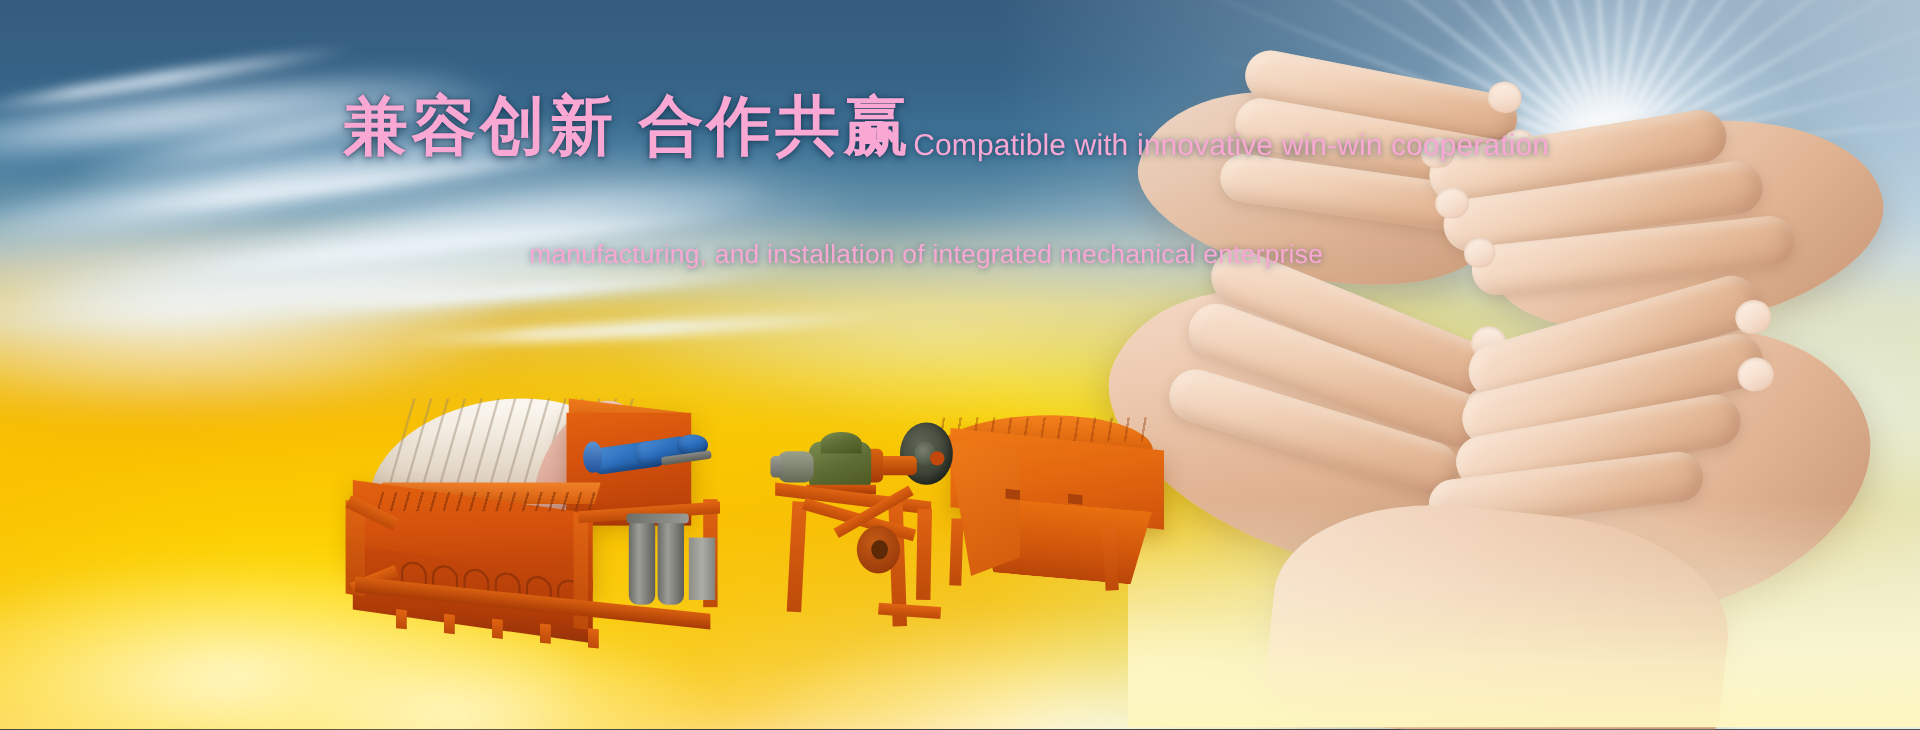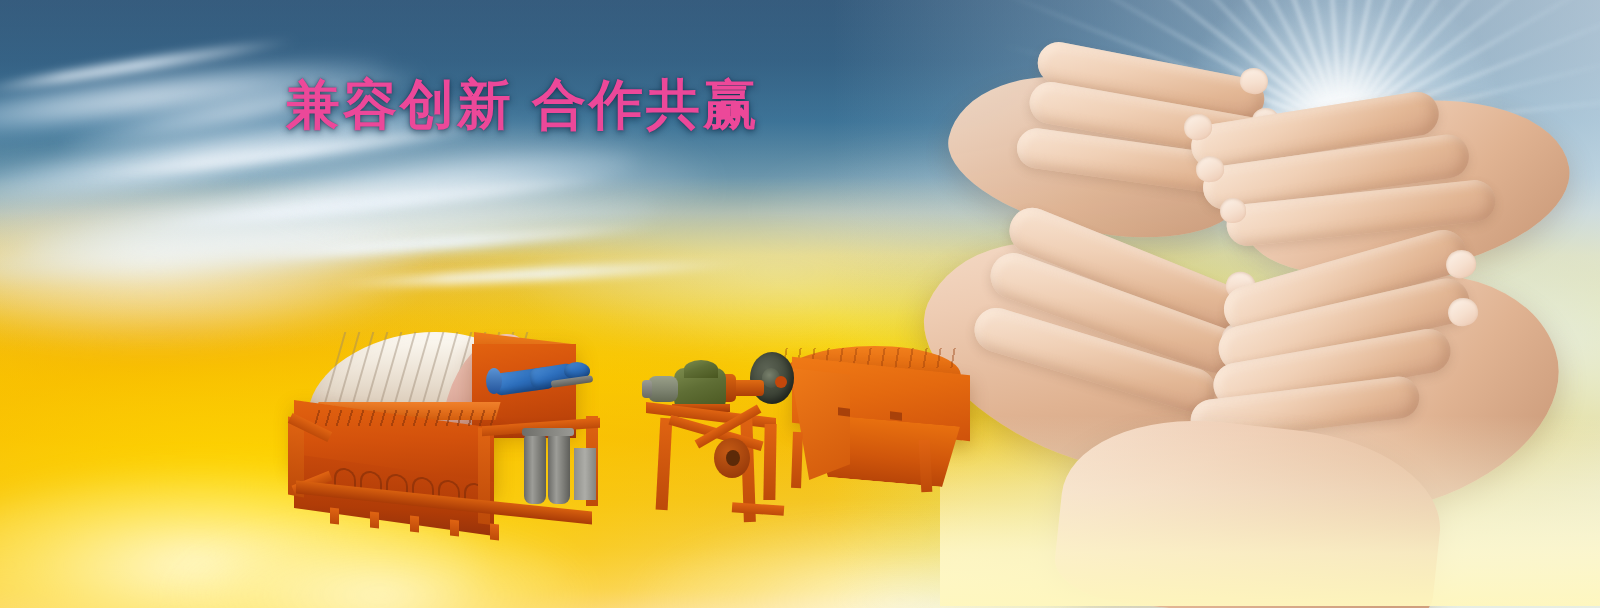--- a/index.html
+++ b/index.html
@@ -243,21 +243,21 @@
   .motor-green{
     background:linear-gradient(160deg,#7d8c4e 0%,#5f6e35 45%,#49561f 100%);
     border-radius:10px;
   }
   .motor-body{
     background:linear-gradient(to bottom,#9aa089 0%,#7d8370 55%,#636955 100%);
     border-radius:8px;
   }
 
   
-  .txt{position:absolute;white-space:nowrap;color:#ec4899;}
+  .txt{position:absolute;white-space:nowrap;color:#f9a8d4;}
 
   .headline-cn{
     left:286px; top:69px;
     font-size:54px;
     font-weight:700;
     letter-spacing:3px;
     text-shadow:0 2px 7px rgba(5,30,55,.62),0 0 2px rgba(10,40,70,.5);
   }
   .headline-en{
     left:761px; top:107px;
@@ -497,16 +497,18 @@
     <div class="mpart beam" style="left:288px;top:108px;width:11px;height:52px;transform:rotate(-3deg);"></div>
     <div class="mpart beam" style="left:100px;top:172px;width:52px;height:10px;transform:rotate(4deg);"></div>
 
     <div class="mpart" style="left:82px;top:106px;width:36px;height:40px;border-radius:50%;
          background:radial-gradient(circle at 40% 35%,#c45a14,#8d3207);"></div>
     <div class="mpart" style="left:94px;top:118px;width:14px;height:16px;border-radius:50%;background:#5d2a08;"></div>
   </div>
 
   <div class="txt headline-cn">兼容创新  合作共赢</div>
 
-
-
+  <div class="txt headline-en">Compatible with innovative win-win cooperation</div>
+
+
+  <div class="txt sub-en">manufacturing, and installation of integrated mechanical enterprise</div>
 
 </div>
 
 </body></html>

